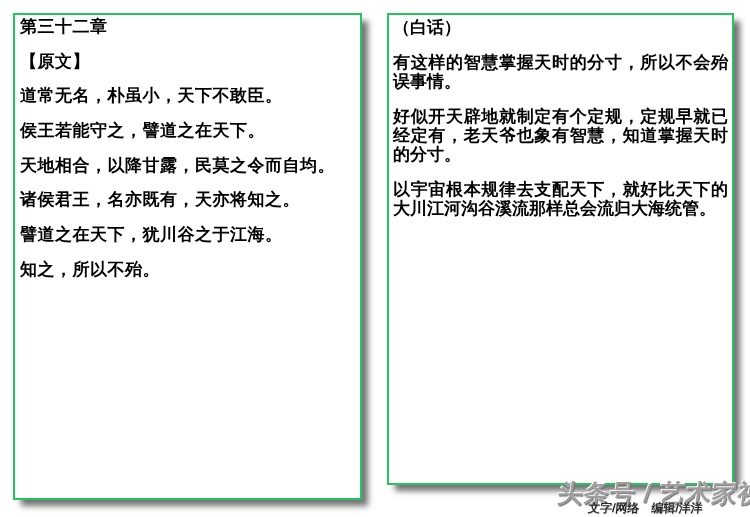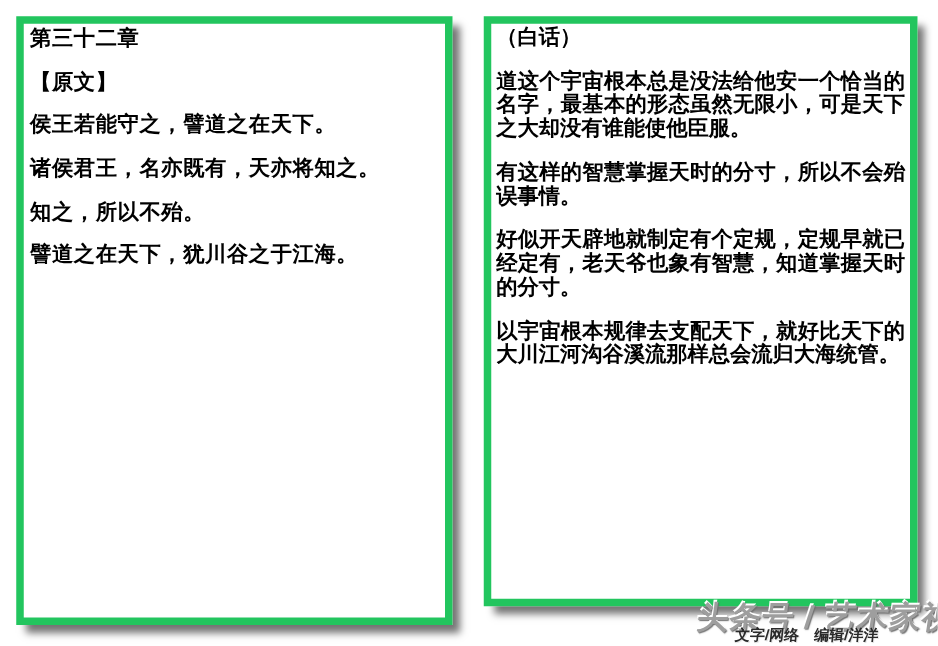--- a/index.html
+++ b/index.html
@@ -10,21 +10,21 @@
   body {
     width: 750px;
     height: 517px;
     position: relative;
     overflow: hidden;
     font-family: "Liberation Sans", sans-serif;
   }
   .panel {
     position: absolute;
     background: #ffffff;
-    border: 6px solid #22c55e;
+    border: 2px solid #22c55e;
     box-shadow: 7px 7px 6px -1px rgba(0,0,0,0.55);
     box-sizing: border-box;
     color: #000000;
     font-weight: bold;
   }
   .panel-left {
     left: 13px;
     top: 13px;
     width: 349px;
     height: 487px;
@@ -42,21 +42,20 @@
   .panel-left p {
     margin: 0 0 16px 0;
     line-height: 1.1;
     letter-spacing: 0.5px;
     white-space: nowrap;
   }
   .panel-right p {
     margin: 0 0 16px 0;
     line-height: 1.12;
     text-align: justify;
-    font-family: Liberation Mono, monospace;
   }
   .watermark-main {
     position: absolute;
     left: 558px;
     top: 477px;
     font-size: 25px;
     font-weight: bold;
     color: #9e9e9e;
     text-shadow: -1px -1px 0 #ffffff, 1px 1px 1px #6f6f6f;
     transform: skewX(-8deg);
@@ -74,28 +73,29 @@
     transform: skewX(-6deg);
     white-space: nowrap;
   }
 </style>
 </head>
 <body>
 
 <div class="panel panel-left">
   <p>第三十二章</p>
   <p>【原文】</p>
+  <p>道常无名，朴虽小，天下不敢臣。</p>
   <p>侯王若能守之，譬道之在天下。</p>
+  <p>天地相合，以降甘露，民莫之令而自均。</p>
   <p>诸侯君王，名亦既有，天亦将知之。</p>
+  <p>譬道之在天下，犹川谷之于江海。</p>
   <p>知之，所以不殆。</p>
-  <p>譬道之在天下，犹川谷之于江海。</p>
 </div>
 
 <div class="panel panel-right">
   <p>（白话）</p>
-  <p>道这个宇宙根本总是没法给他安一个恰当的名字，最基本的形态虽然无限小，可是天下之大却没有谁能使他臣服。</p>
   <p>有这样的智慧掌握天时的分寸，所以不会殆误事情。</p>
   <p>好似开天辟地就制定有个定规，定规早就已经定有，老天爷也象有智慧，知道掌握天时的分寸。</p>
   <p>以宇宙根本规律去支配天下，就好比天下的大川江河沟谷溪流那样总会流归大海统管。</p>
 </div>
 
 <div class="watermark-main">头条号 / 艺术家视界</div>
 <div class="watermark-sub">文字/网络　编辑/洋洋</div>
 
 </body></html>

